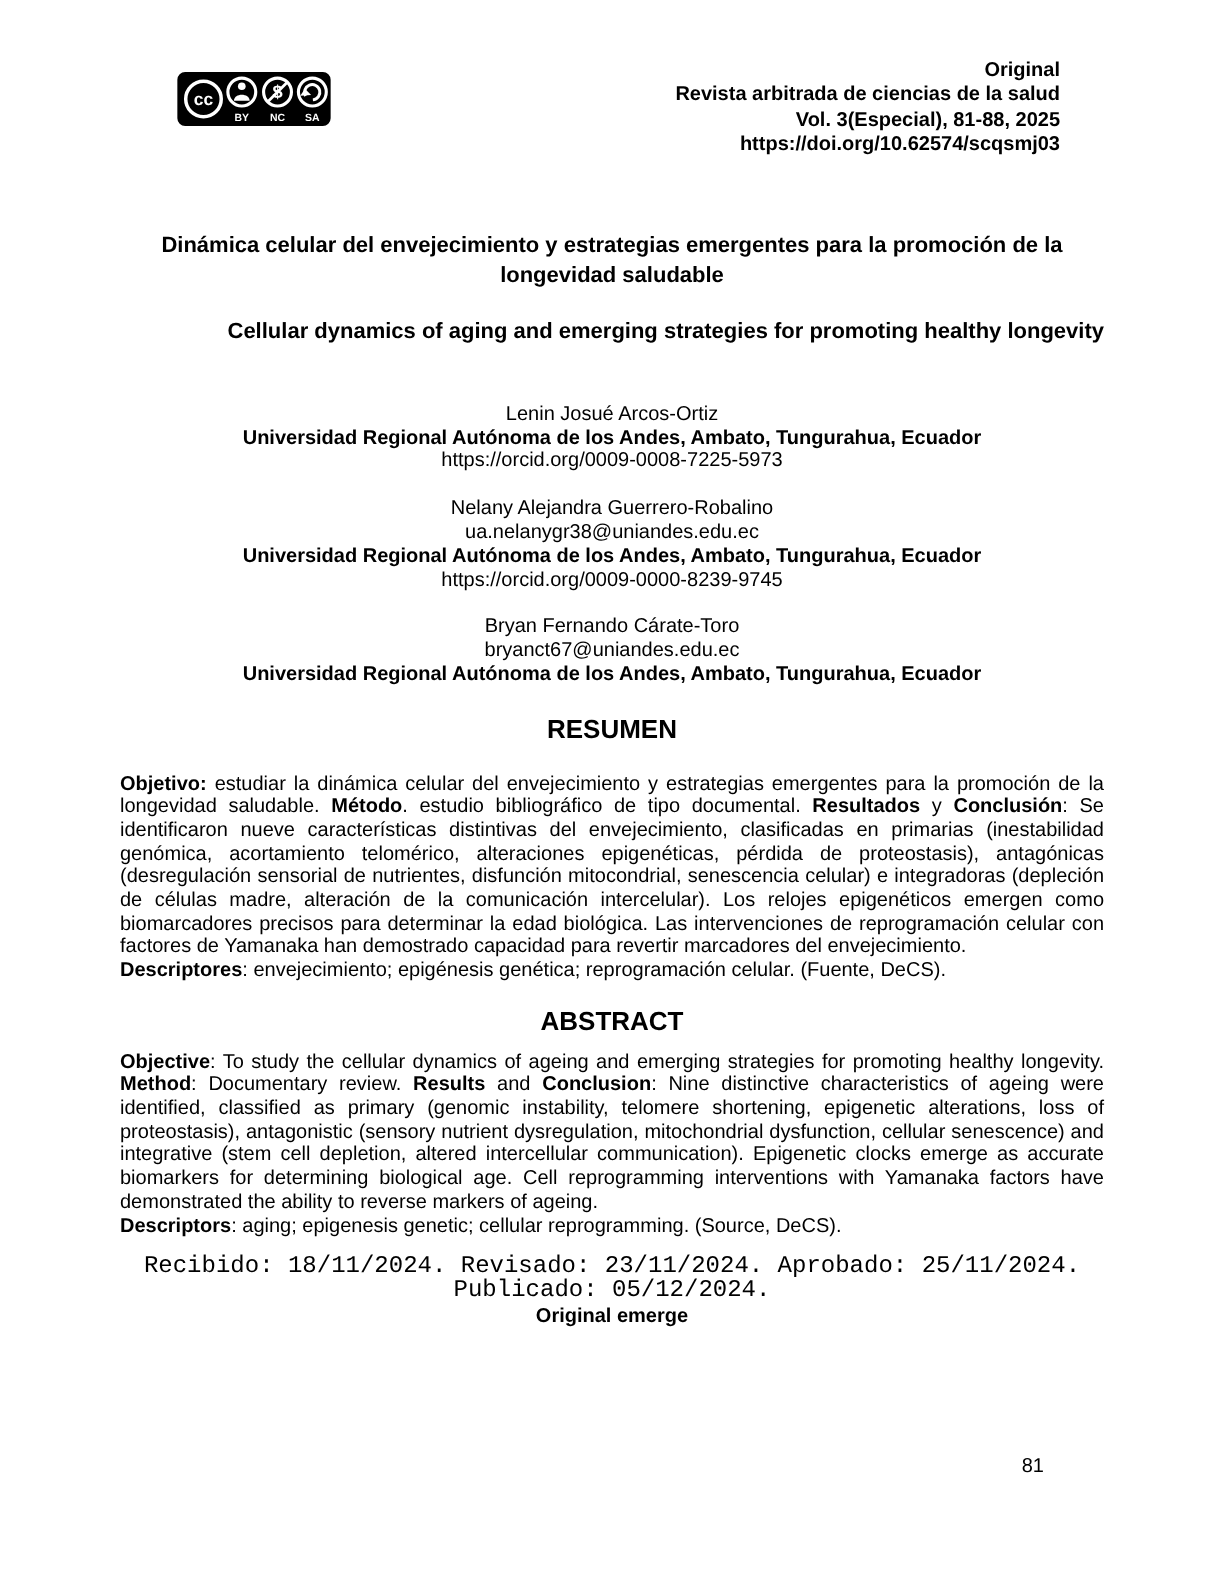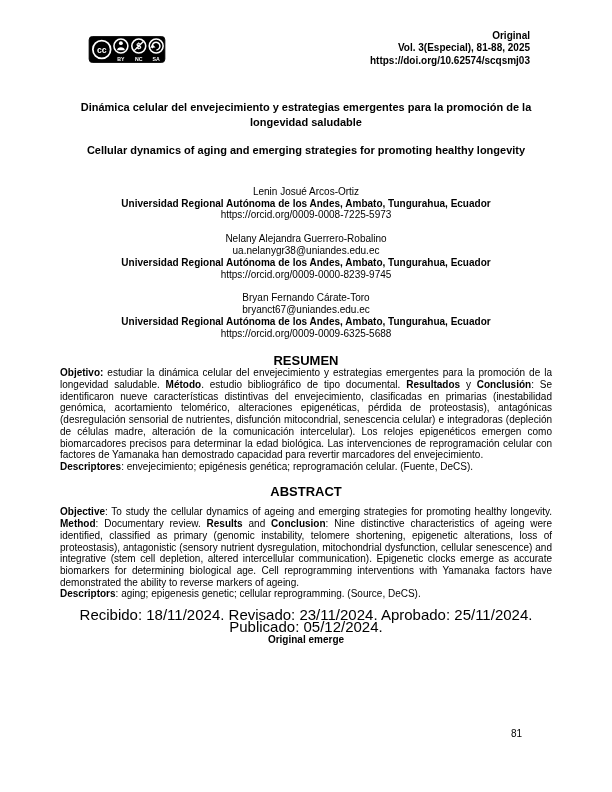--- a/index.html
+++ b/index.html
@@ -22,30 +22,30 @@
   .header-text {
     position: absolute;
     top: 30px;
     right: 82px;
     text-align: right;
     font-weight: bold;
     font-size: 10px;
     line-height: 12.3px;
     white-space: nowrap;
   }
-  .content { padding: 0 60px; }
+  .content { padding: 16px 60px; }
   .title {
     text-align: center;
     font-weight: bold;
     font-size: 11px;
     line-height: 14.6px;
     margin: 0;
   }
   .title-es { padding-top: 100px; }
-  .title-en { margin-top: 14px; }
+  .title-en { margin-top: 14px; text-align: right; }
   .author-block {
     text-align: center;
     font-size: 10px;
     line-height: 11.8px;
   }
   .author-block.first { margin-top: 28px; }
   .author-block + .author-block { margin-top: 12px; }
   .affiliation { font-weight: bold; }
   .section-heading {
     text-align: center;
@@ -55,27 +55,28 @@
     margin: 0;
   }
   .resumen-heading { margin-top: 15px; }
   .abstract-heading { margin-top: 13px; }
   .body-par {
     text-align: justify;
     font-size: 10px;
     line-height: 11.7px;
     margin: 0;
   }
-  .resumen-body { margin-top: 1px; }
+  .resumen-body { margin-top: 16px; }
   .abstract-body { margin-top: 9px; }
   .dates-line {
     text-align: center;
-    font-size: 15px;
+    font-size: 12px;
     line-height: 11.8px;
     margin-top: 9px;
+    font-family: Liberation Mono, monospace;
   }
   .article-type {
     text-align: center;
     font-weight: bold;
     font-size: 10px;
     line-height: 11.8px;
     margin-top: 1px;
   }
   .page-number {
     position: absolute;
@@ -117,20 +118,21 @@
       </g>
 
       <text x="37" y="28.4" font-size="6" font-weight="bold" fill="#ffffff" text-anchor="middle" font-family="'Liberation Sans', sans-serif">BY</text>
       <text x="57.5" y="28.4" font-size="6" font-weight="bold" fill="#ffffff" text-anchor="middle" font-family="'Liberation Sans', sans-serif">NC</text>
       <text x="77.5" y="28.4" font-size="6" font-weight="bold" fill="#ffffff" text-anchor="middle" font-family="'Liberation Sans', sans-serif">SA</text>
     </svg>
   </div>
 
   <div class="header-text">
     <div>Original</div>
+    <div>Revista arbitrada de ciencias de la salud</div>
     <div>Vol. 3(Especial), 81-88, 2025</div>
     <div>https://doi.org/10.62574/scqsmj03</div>
   </div>
 
   <div class="content">
 
     <p class="title title-es">Dinámica celular del envejecimiento y estrategias emergentes para la promoción de la longevidad saludable</p>
     <p class="title title-en">Cellular dynamics of aging and emerging strategies for promoting healthy longevity</p>
 
     <div class="author-block first">
@@ -143,21 +145,20 @@
       <div>Nelany Alejandra Guerrero-Robalino</div>
       <div>ua.nelanygr38@uniandes.edu.ec</div>
       <div class="affiliation">Universidad Regional Autónoma de los Andes, Ambato, Tungurahua, Ecuador</div>
       <div>https://orcid.org/0009-0000-8239-9745</div>
     </div>
 
     <div class="author-block">
       <div>Bryan Fernando Cárate-Toro</div>
       <div>bryanct67@uniandes.edu.ec</div>
       <div class="affiliation">Universidad Regional Autónoma de los Andes, Ambato, Tungurahua, Ecuador</div>
-      <div>https://orcid.org/0009-0009-6325-5688</div>
     </div>
 
     <h2 class="section-heading resumen-heading">RESUMEN</h2>
     <p class="body-par resumen-body"><b>Objetivo:</b> estudiar la dinámica celular del envejecimiento y estrategias emergentes para la promoción de la longevidad saludable. <b>Método</b>. estudio bibliográfico de tipo documental. <b>Resultados</b> y <b>Conclusión</b>: Se identificaron nueve características distintivas del envejecimiento, clasificadas en primarias (inestabilidad genómica, acortamiento telomérico, alteraciones epigenéticas, pérdida de proteostasis), antagónicas (desregulación sensorial de nutrientes, disfunción mitocondrial, senescencia celular) e integradoras (depleción de células madre, alteración de la comunicación intercelular). Los relojes epigenéticos emergen como biomarcadores precisos para determinar la edad biológica. Las intervenciones de reprogramación celular con factores de Yamanaka han demostrado capacidad para revertir marcadores del envejecimiento.</p>
     <p class="body-par"><b>Descriptores</b>: envejecimiento; epigénesis genética; reprogramación celular. (Fuente, DeCS).</p>
 
     <h2 class="section-heading abstract-heading">ABSTRACT</h2>
     <p class="body-par abstract-body"><b>Objective</b>: To study the cellular dynamics of ageing and emerging strategies for promoting healthy longevity. <b>Method</b>: Documentary review. <b>Results</b> and <b>Conclusion</b>: Nine distinctive characteristics of ageing were identified, classified as primary (genomic instability, telomere shortening, epigenetic alterations, loss of proteostasis), antagonistic (sensory nutrient dysregulation, mitochondrial dysfunction, cellular senescence) and integrative (stem cell depletion, altered intercellular communication). Epigenetic clocks emerge as accurate biomarkers for determining biological age. Cell reprogramming interventions with Yamanaka factors have demonstrated the ability to reverse markers of ageing.</p>
     <p class="body-par"><b>Descriptors</b>: aging; epigenesis genetic; cellular reprogramming. (Source, DeCS).</p>
 

